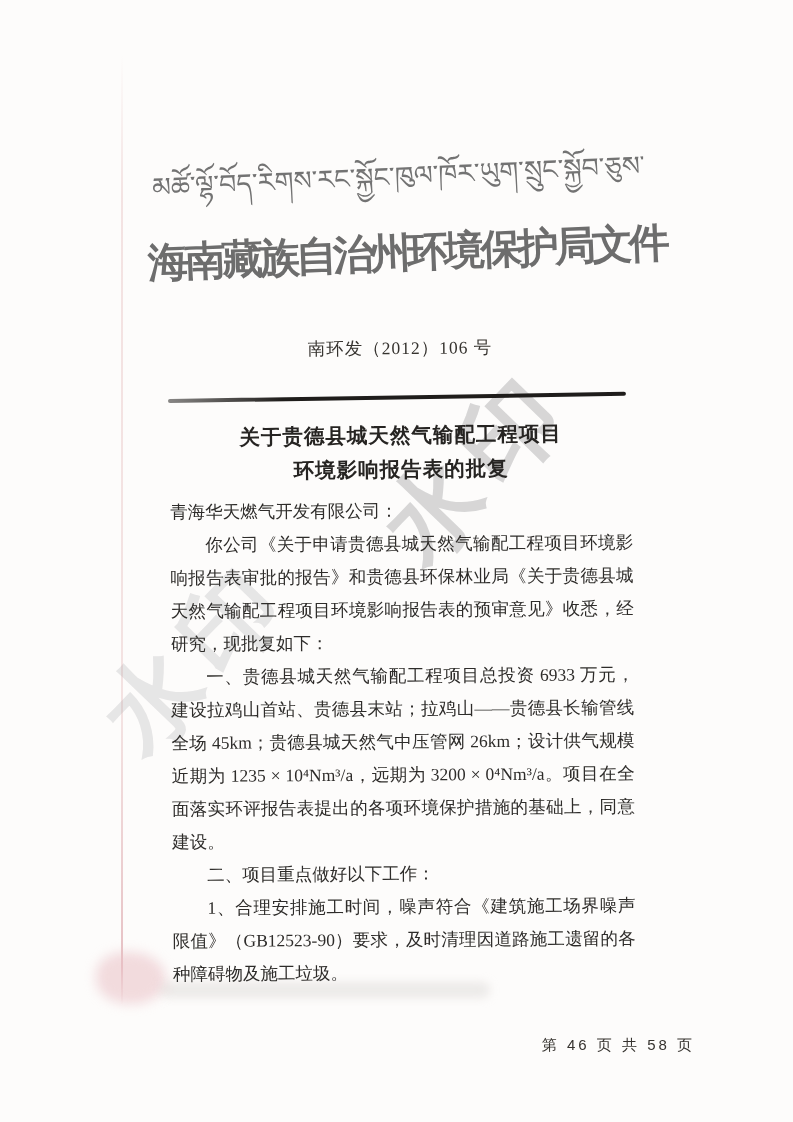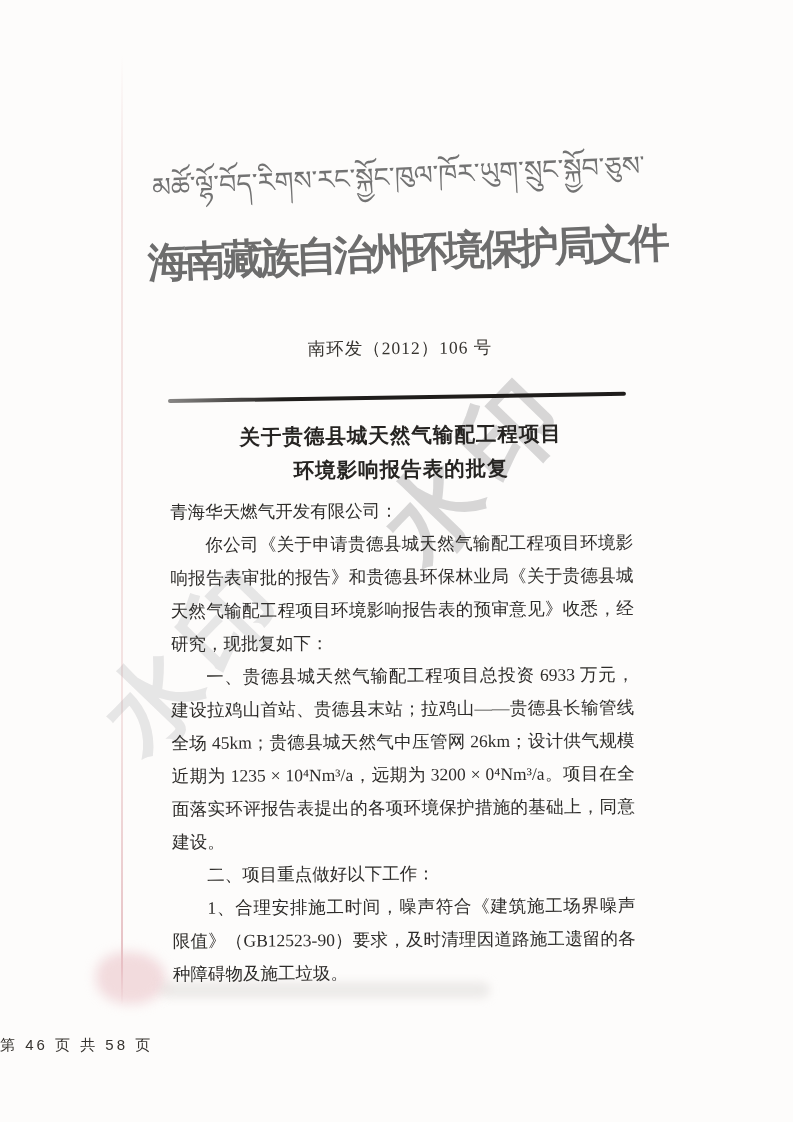--- a/index.html
+++ b/index.html
@@ -80,21 +80,21 @@
     position:absolute;left:170px;top:496px;width:463px;
     font-size:17.5px;line-height:33px;color:#2e2c2a;
     text-align:justify;
     transform:rotate(-0.35deg);transform-origin:left top;
   }
   .body-text p{margin:0;}
   .body-text p.indent{text-indent:2em;}
   
   .page-footer{
     position:absolute;left:0;top:1036px;width:695px;
-    text-align:left;font-size:15px;color:#36332f;letter-spacing:3px;
+    text-align:right;font-size:15px;color:#36332f;letter-spacing:3px;
     font-family:"Liberation Sans","DejaVu Sans",sans-serif;
   }
 </style>
 </head>
 <body>
 
 <div class="scan-page">
 
   <div class="fold-line"></div>
   <div class="blotch-pink"></div>

